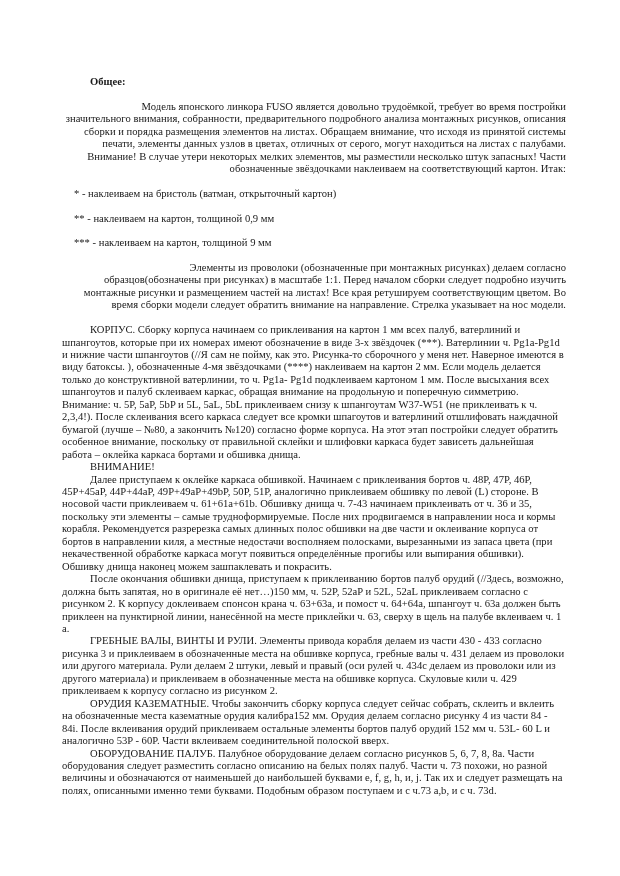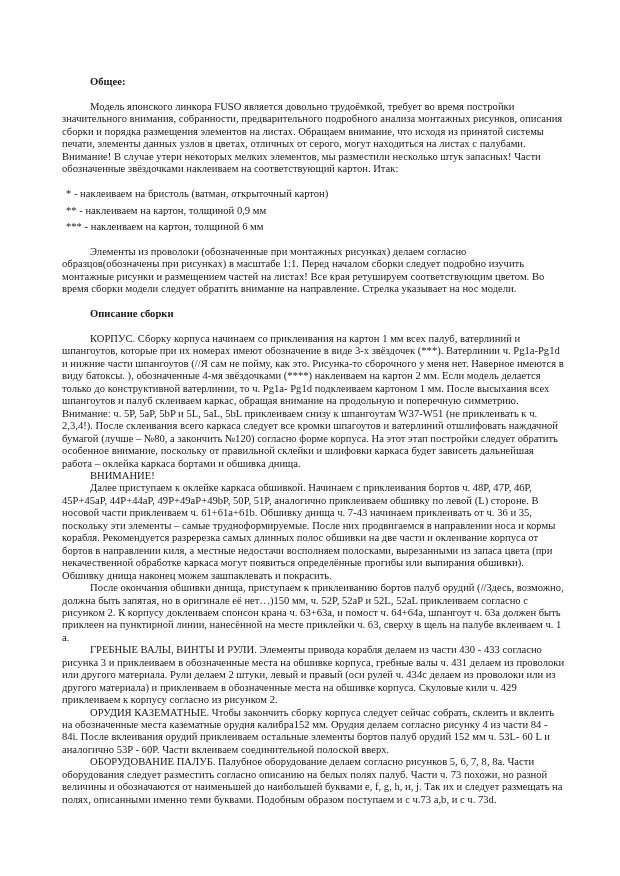--- a/index.html
+++ b/index.html
@@ -29,48 +29,48 @@
     font-weight: bold;
     text-indent: 28px;
     margin: 0 0 12.45px 0;
   }
   .para {
     margin: 0;
     text-indent: 28px;
   }
   .block-gap {
     margin-bottom: 12.45px;
+    text-align: right;
   }
   .legend {
     margin: 0 0 12.45px 0;
   }
   .legend-line {
-    margin: 4px;
+    margin: 12px;
     text-indent: 0;
   }
 </style>
 </head>
 <body>
 
 <div class="page">
   <div class="content">
 
     <p class="heading">Общее:</p>
 
     <p class="para block-gap">Модель японского линкора FUSO является довольно трудоёмкой, требует во время постройки значительного внимания, собранности, предварительного подробного анализа монтажных рисунков, описания сборки и порядка размещения элементов на листах. Обращаем внимание, что исходя из принятой системы печати, элементы данных узлов в цветах, отличных от серого, могут находиться на листах с палубами. Внимание! В случае утери некоторых мелких элементов, мы разместили несколько штук запасных! Части обозначенные звёздочками наклеиваем на соответствующий картон. Итак:</p>
 
     <div class="legend">
       <p class="legend-line">* - наклеиваем на бристоль (ватман, открыточный картон)</p>
       <p class="legend-line">** - наклеиваем на картон, толщиной 0,9 мм</p>
-      <p class="legend-line">*** - наклеиваем на картон, толщиной 6 мм</p>
+      <p class="legend-line">*** - наклеиваем на картон, толщиной 9 мм</p>
     </div>
 
     <p class="para block-gap">Элементы из проволоки (обозначенные при монтажных рисунках) делаем согласно образцов(обозначены при рисунках) в масштабе 1:1. Перед началом сборки следует подробно изучить монтажные рисунки и размещением частей на листах! Все края ретушируем соответствующим цветом. Во время сборки модели следует обратить внимание на направление. Стрелка указывает на нос модели.</p>
 
-    <p class="heading">Описание сборки</p>
 
     <p class="para">КОРПУС. Сборку корпуса начинаем со приклеивания на картон 1 мм всех палуб, ватерлиний и шпангоутов, которые при их номерах имеют обозначение в виде 3-х звёздочек (***). Ватерлинии ч. Pg1a-Pg1d и нижние части шпангоутов (//Я сам не пойму, как это. Рисунка-то сборочного у меня нет. Наверное имеются в виду батоксы. ), обозначенные 4-мя звёздочками (****) наклеиваем на картон 2 мм. Если модель делается только до конструктивной ватерлинии, то ч. Pg1a- Pg1d подклеиваем картоном 1 мм. После высыхания всех шпангоутов и палуб склеиваем каркас, обращая внимание на продольную и поперечную симметрию. Внимание: ч. 5P, 5aP, 5bP и 5L, 5aL, 5bL приклеиваем снизу к шпангоутам W37-W51 (не приклеивать к ч. 2,3,4!). После склеивания всего каркаса следует все кромки шпагоутов и ватерлиний отшлифовать наждачной бумагой (лучше – №80, а закончить №120) согласно форме корпуса. На этот этап постройки следует обратить особенное внимание, поскольку от правильной склейки и шлифовки каркаса будет зависеть дальнейшая работа – оклейка каркаса бортами и обшивка днища.</p>
     <p class="para">ВНИМАНИЕ!</p>
     <p class="para">Далее приступаем к оклейке каркаса обшивкой. Начинаем с приклеивания бортов ч. 48P, 47P, 46P, 45P+45aP, 44P+44aP, 49P+49aP+49bP, 50P, 51P, аналогично приклеиваем обшивку по левой (L) стороне. В носовой части приклеиваем ч. 61+61a+61b. Обшивку днища ч. 7-43 начинаем приклеивать от ч. 36 и 35, поскольку эти элементы – самые трудноформируемые. После них продвигаемся в направлении носа и кормы корабля. Рекомендуется разререзка самых длинных полос обшивки на две части и оклеивание корпуса от бортов в направлении киля, а местные недостачи восполняем полосками, вырезанными из запаса цвета (при некачественной обработке каркаса могут появиться определённые прогибы или выпирания обшивки). Обшивку днища наконец можем зашпаклевать и покрасить.</p>
     <p class="para">После окончания обшивки днища, приступаем к приклеиванию бортов палуб орудий (//Здесь, возможно, должна быть запятая, но в оригинале её нет…)150 мм, ч. 52P, 52aP и 52L, 52aL приклеиваем согласно с рисунком 2. К корпусу доклеиваем спонсон крана ч. 63+63a, и помост ч. 64+64a, шпангоут ч. 63a должен быть приклеен на пунктирной линии, нанесённой на месте приклейки ч. 63, сверху в щель на палубе вклеиваем ч. 1 a.</p>
     <p class="para">ГРЕБНЫЕ ВАЛЫ, ВИНТЫ И РУЛИ. Элементы привода корабля делаем из части 430 - 433 согласно рисунка 3 и приклеиваем в обозначенные места на обшивке корпуса, гребные валы ч. 431 делаем из проволоки или другого материала. Рули делаем 2 штуки, левый и правый (оси рулей ч. 434c делаем из проволоки или из другого материала) и приклеиваем в обозначенные места на обшивке корпуса. Скуловые кили ч. 429 приклеиваем к корпусу согласно из рисунком 2.</p>
     <p class="para">ОРУДИЯ КАЗЕМАТНЫЕ. Чтобы закончить сборку корпуса следует сейчас собрать, склеить и вклеить на обозначенные места казематные орудия калибра152 мм. Орудия делаем согласно рисунку 4 из части 84 - 84i. После вклеивания орудий приклеиваем остальные элементы бортов палуб орудий 152 мм ч. 53L- 60 L и аналогично 53P - 60P. Части вклеиваем соединительной полоской вверх.</p>
     <p class="para">ОБОРУДОВАНИЕ ПАЛУБ. Палубное оборудование делаем согласно рисунков 5, 6, 7, 8, 8a. Части оборудования следует разместить согласно описанию на белых полях палуб. Части ч. 73 похожи, но разной величины и обозначаются от наименьшей до наибольшей буквами e, f, g, h, и, j. Так их и следует размещать на полях, описанными именно теми буквами. Подобным образом поступаем и с ч.73 a,b, и с ч. 73d.</p>
 
   </div>

